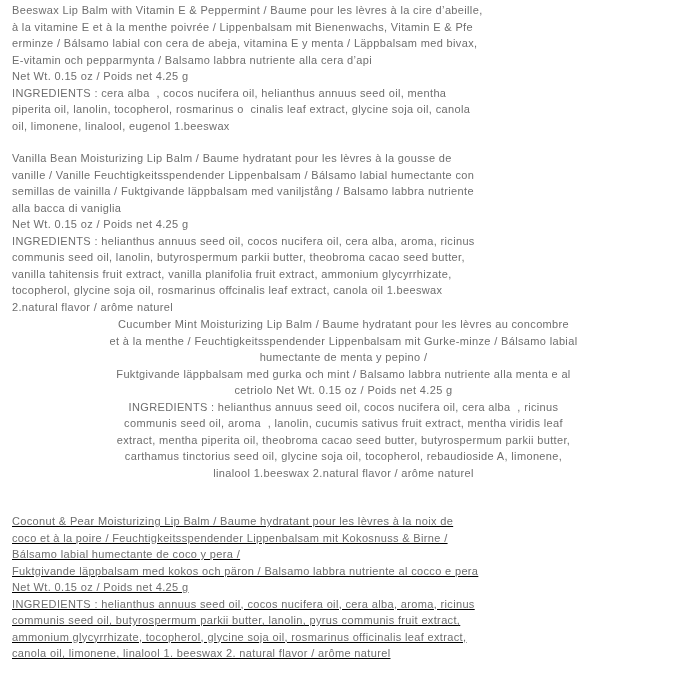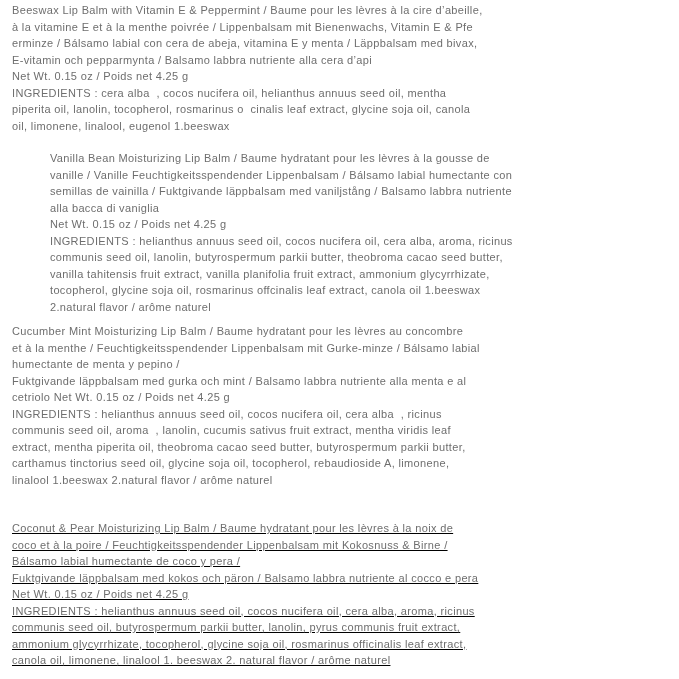--- a/index.html
+++ b/index.html
@@ -21,22 +21,22 @@
   }
   .product-text {
     margin: 0;
     font-size: 11px;
     line-height: 16.5px;
     letter-spacing: 0.35px;
     color: #6e6e6e;
     white-space: pre;       
     font-weight: 400;
   }
-  .gap-a { margin-top: 16px; margin-left: 38px; }
-  .gap-b { margin-top: 8px; }
+  .gap-a { margin-top: 16px; }
+  .gap-b { margin-top: 1px; text-align: center; }
   .gap-c { margin-top: 32px; text-decoration: underline; }
 </style>
 </head>
 <body>
 
 <main>
 
   <section>
     <p class="product-text">Beeswax Lip Balm with Vitamin E &amp; Peppermint / Baume pour les lèvres à la cire d’abeille,
 à la vitamine E et à la menthe poivrée / Lippenbalsam mit Bienenwachs, Vitamin E &amp; Pfe

